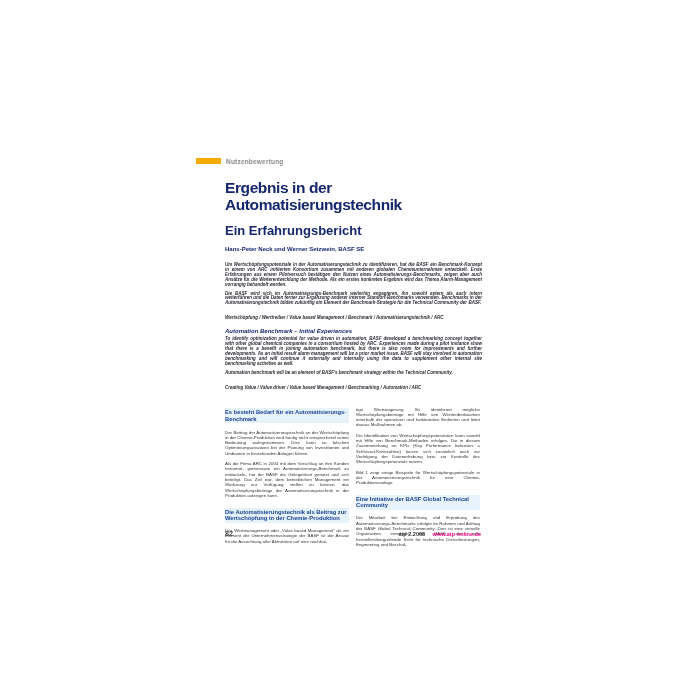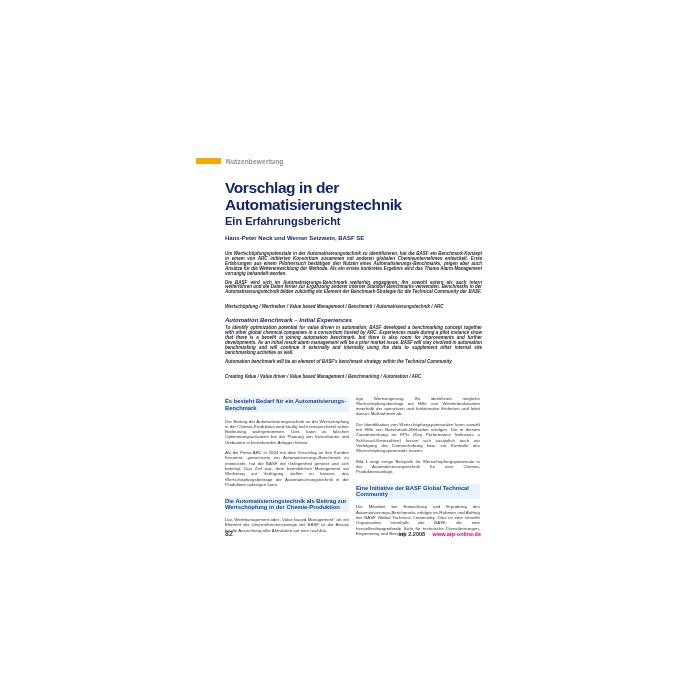--- a/index.html
+++ b/index.html
@@ -11,21 +11,21 @@
     position:absolute;left:196px;top:157px;width:286px;
   }
   .kicker-row{display:flex;align-items:center;height:8px;}
   .kicker-bar{width:25px;height:6px;background:#f6ab00;margin-right:5px;}
   .kicker-label{font-size:6.5px;font-weight:bold;color:#8a8a8a;letter-spacing:.2px;}
   .inset{margin-left:29px;}
   .article-title{
     margin-top:14px;font-size:15.5px;line-height:17px;font-weight:bold;
     color:#16276d;letter-spacing:-0.4px;
   }
-  .article-subtitle{margin-top:2px;font-size:11px;font-weight:bold;color:#16276d;}
+  .article-subtitle{margin-top:10px;font-size:13px;font-weight:bold;color:#16276d;}
   .article-authors{margin-top:8px;font-size:6px;font-weight:bold;color:#16276d;}
   .abstract{margin-top:11px;font-size:4.5px;line-height:4.9px;text-align:justify;
     font-style:italic;font-weight:bold;color:#2a2a33;}
   .abstract p{margin:0 0 4px 0;}
   .keywords{margin-top:9px;font-size:4.5px;line-height:5px;font-style:italic;font-weight:bold;color:#2a2a33;}
   .en-heading{margin-top:8px;font-size:6px;line-height:7px;font-weight:bold;font-style:italic;color:#16276d;}
   .en-abstract{margin-top:2px;}
   .cols{margin-top:17px;display:flex;gap:7px;}
   .col{width:124px;}
   .col-heading{font-size:5.8px;line-height:6.6px;font-weight:bold;color:#1a4291;
@@ -46,21 +46,21 @@
 <body>
 
 <div class="page">
 
   <div class="kicker-row">
     <span class="kicker-bar"></span>
     <span class="kicker-label">Nutzenbewertung</span>
   </div>
 
   <div class="inset">
-    <div class="article-title">Vorschlag in der Automatisierungstechnik</div>
+    <div class="article-title">Ergebnis in der Automatisierungstechnik</div>
     <div class="article-subtitle">Ein Erfahrungsbericht</div>
     <div class="article-authors">Hans-Peter Neck und Werner Setzwein, BASF SE</div>
 
     <div class="abstract">
       <p>Um Wertschöpfungspotenziale in der Automatisierungstechnik zu identifizieren, hat die BASF ein Benchmark-Konzept in einem von ARC initiierten Konsortium zusammen mit anderen globalen Chemieunternehmen entwickelt. Erste Erfahrungen aus einem Pilotversuch bestätigen den Nutzen eines Automatisierungs-Benchmarks, zeigen aber auch Ansätze für die Weiterentwicklung der Methode. Als ein erstes konkretes Ergebnis wird das Thema Alarm-Management vorrangig behandelt werden.</p>
       <p>Die BASF wird sich im Automatisierungs-Benchmark weiterhin engagieren, ihn sowohl extern als auch intern weiterführen und die Daten ferner zur Ergänzung anderer interner Standort-Benchmarks verwenden. Benchmarks in der Automatisierungstechnik bilden zukünftig ein Element der Benchmark-Strategie für die Technical Community der BASF.</p>
     </div>
     <div class="keywords">Wertschöpfung / Werttreiber / Value based Management / Benchmark / Automatisierungstechnik / ARC</div>
 
     <div class="en-heading">Automation Benchmark – Initial Experiences</div>

